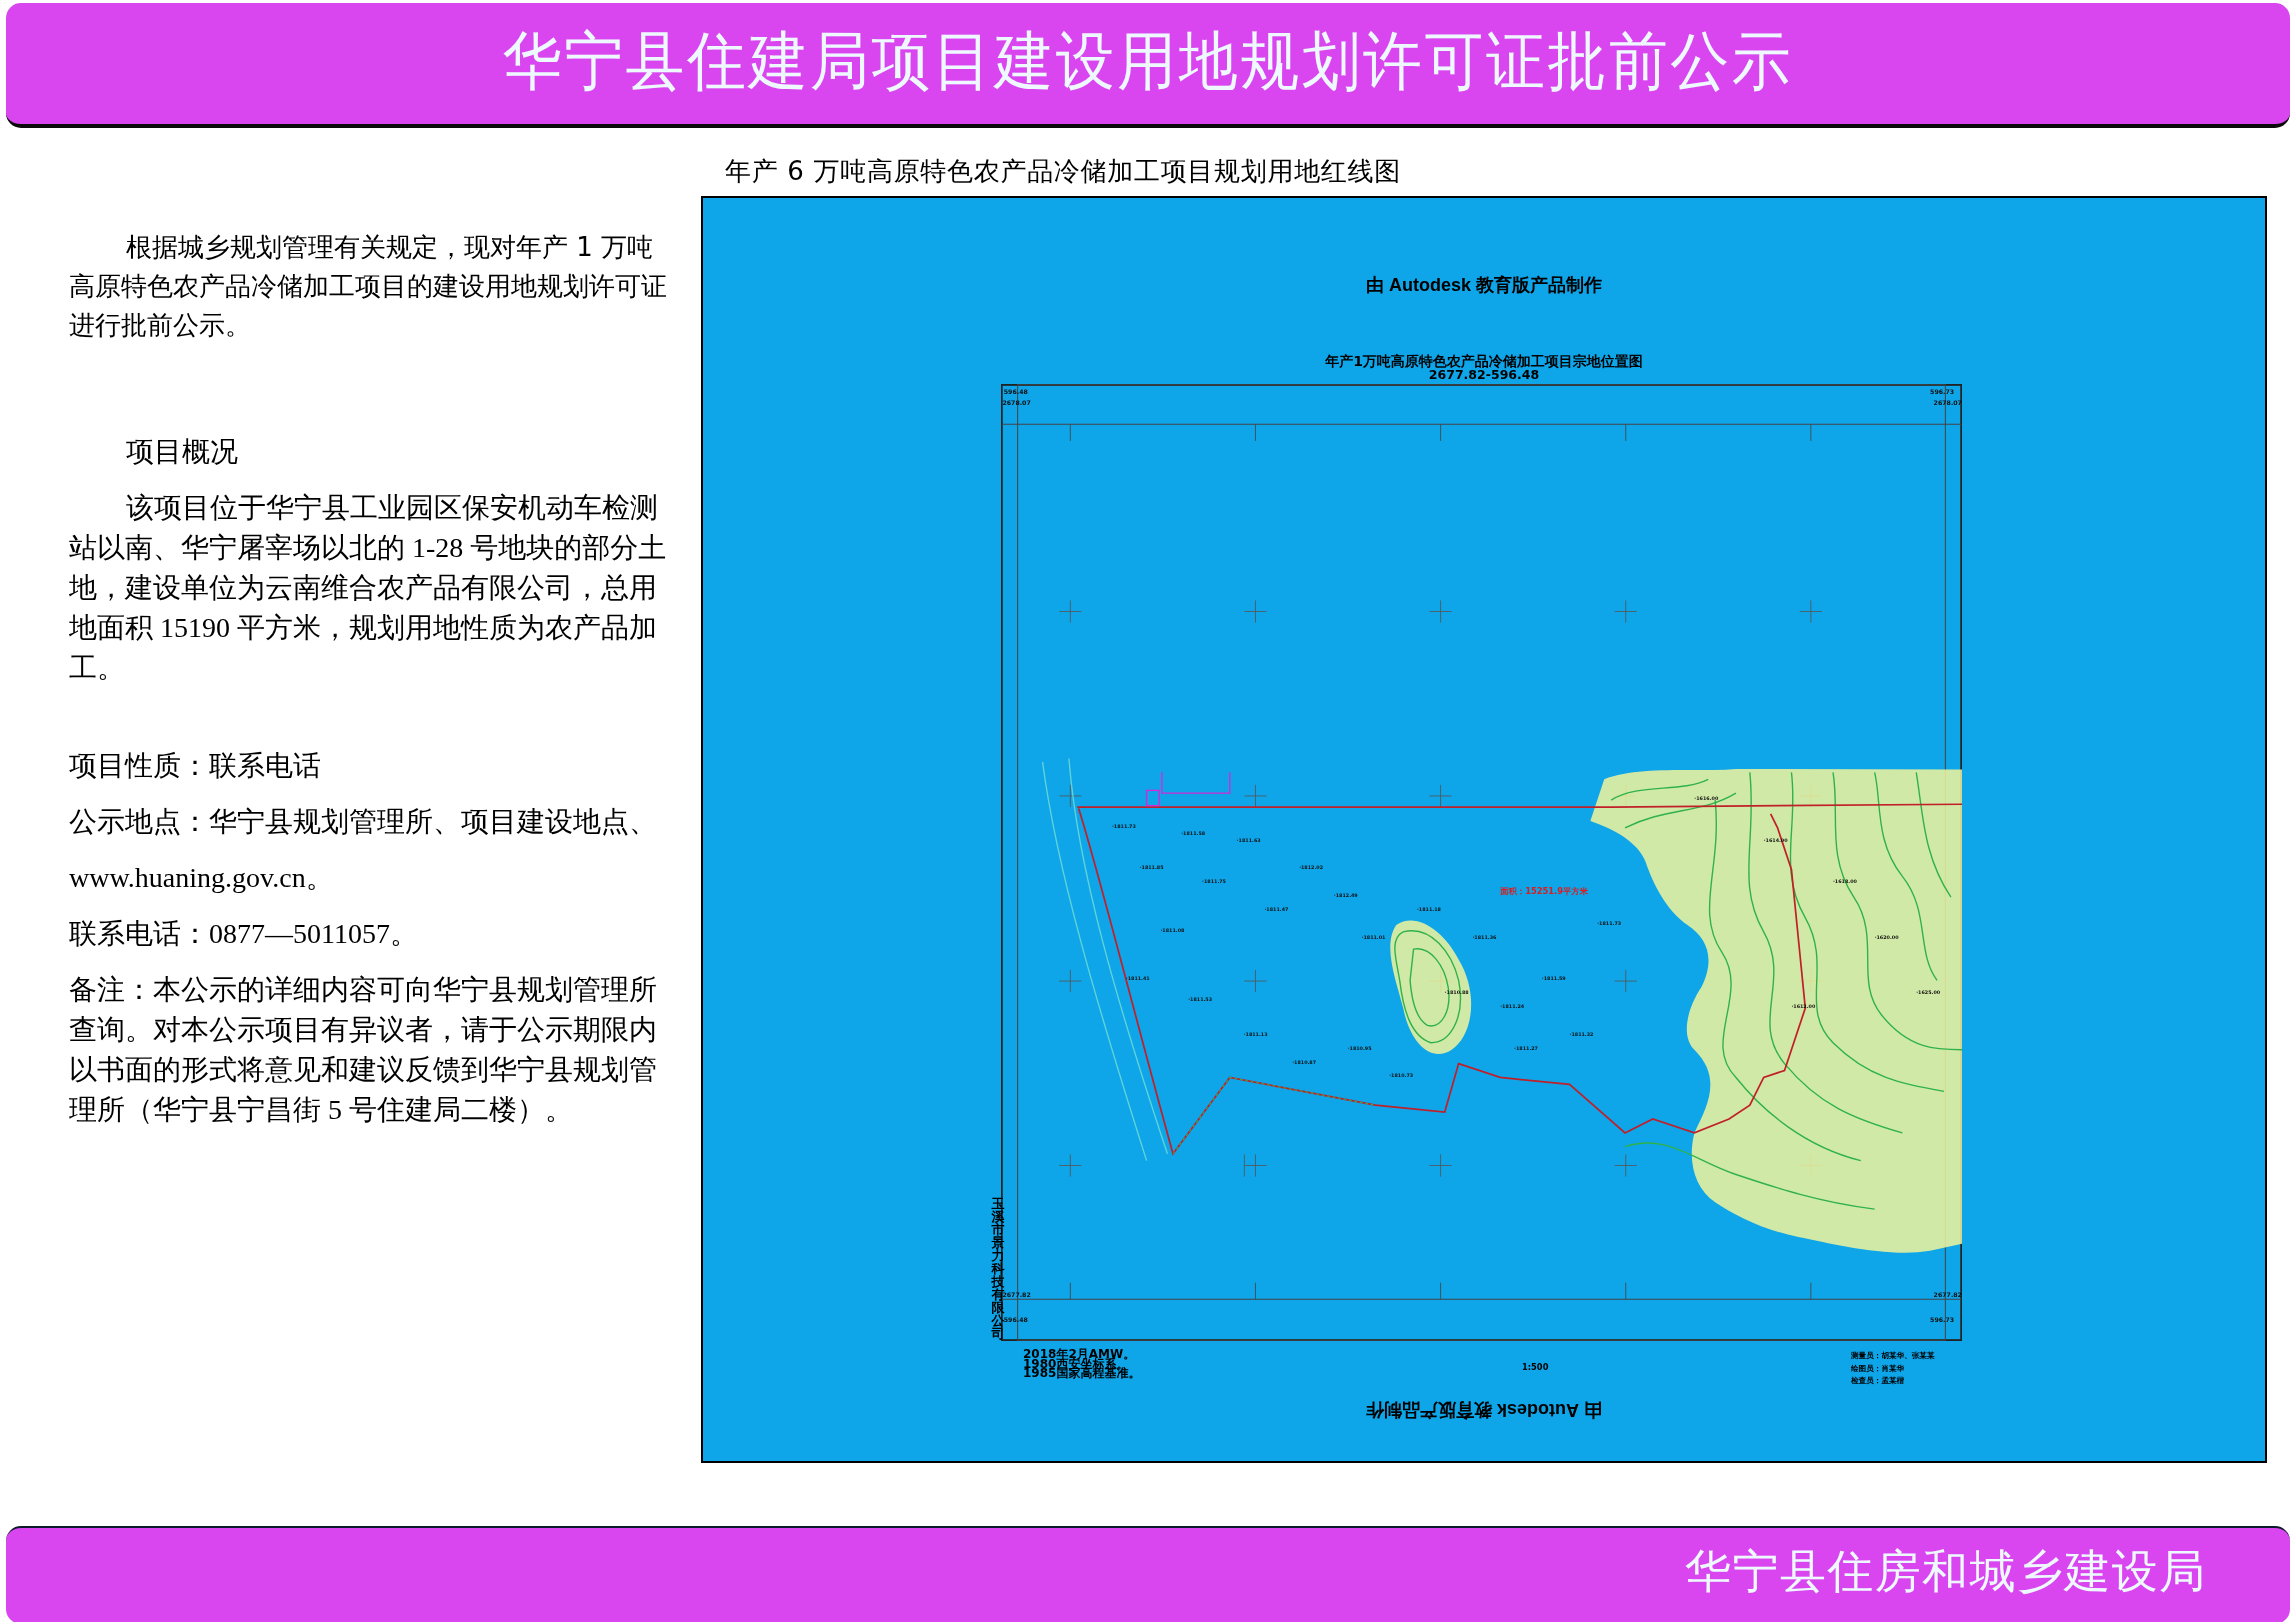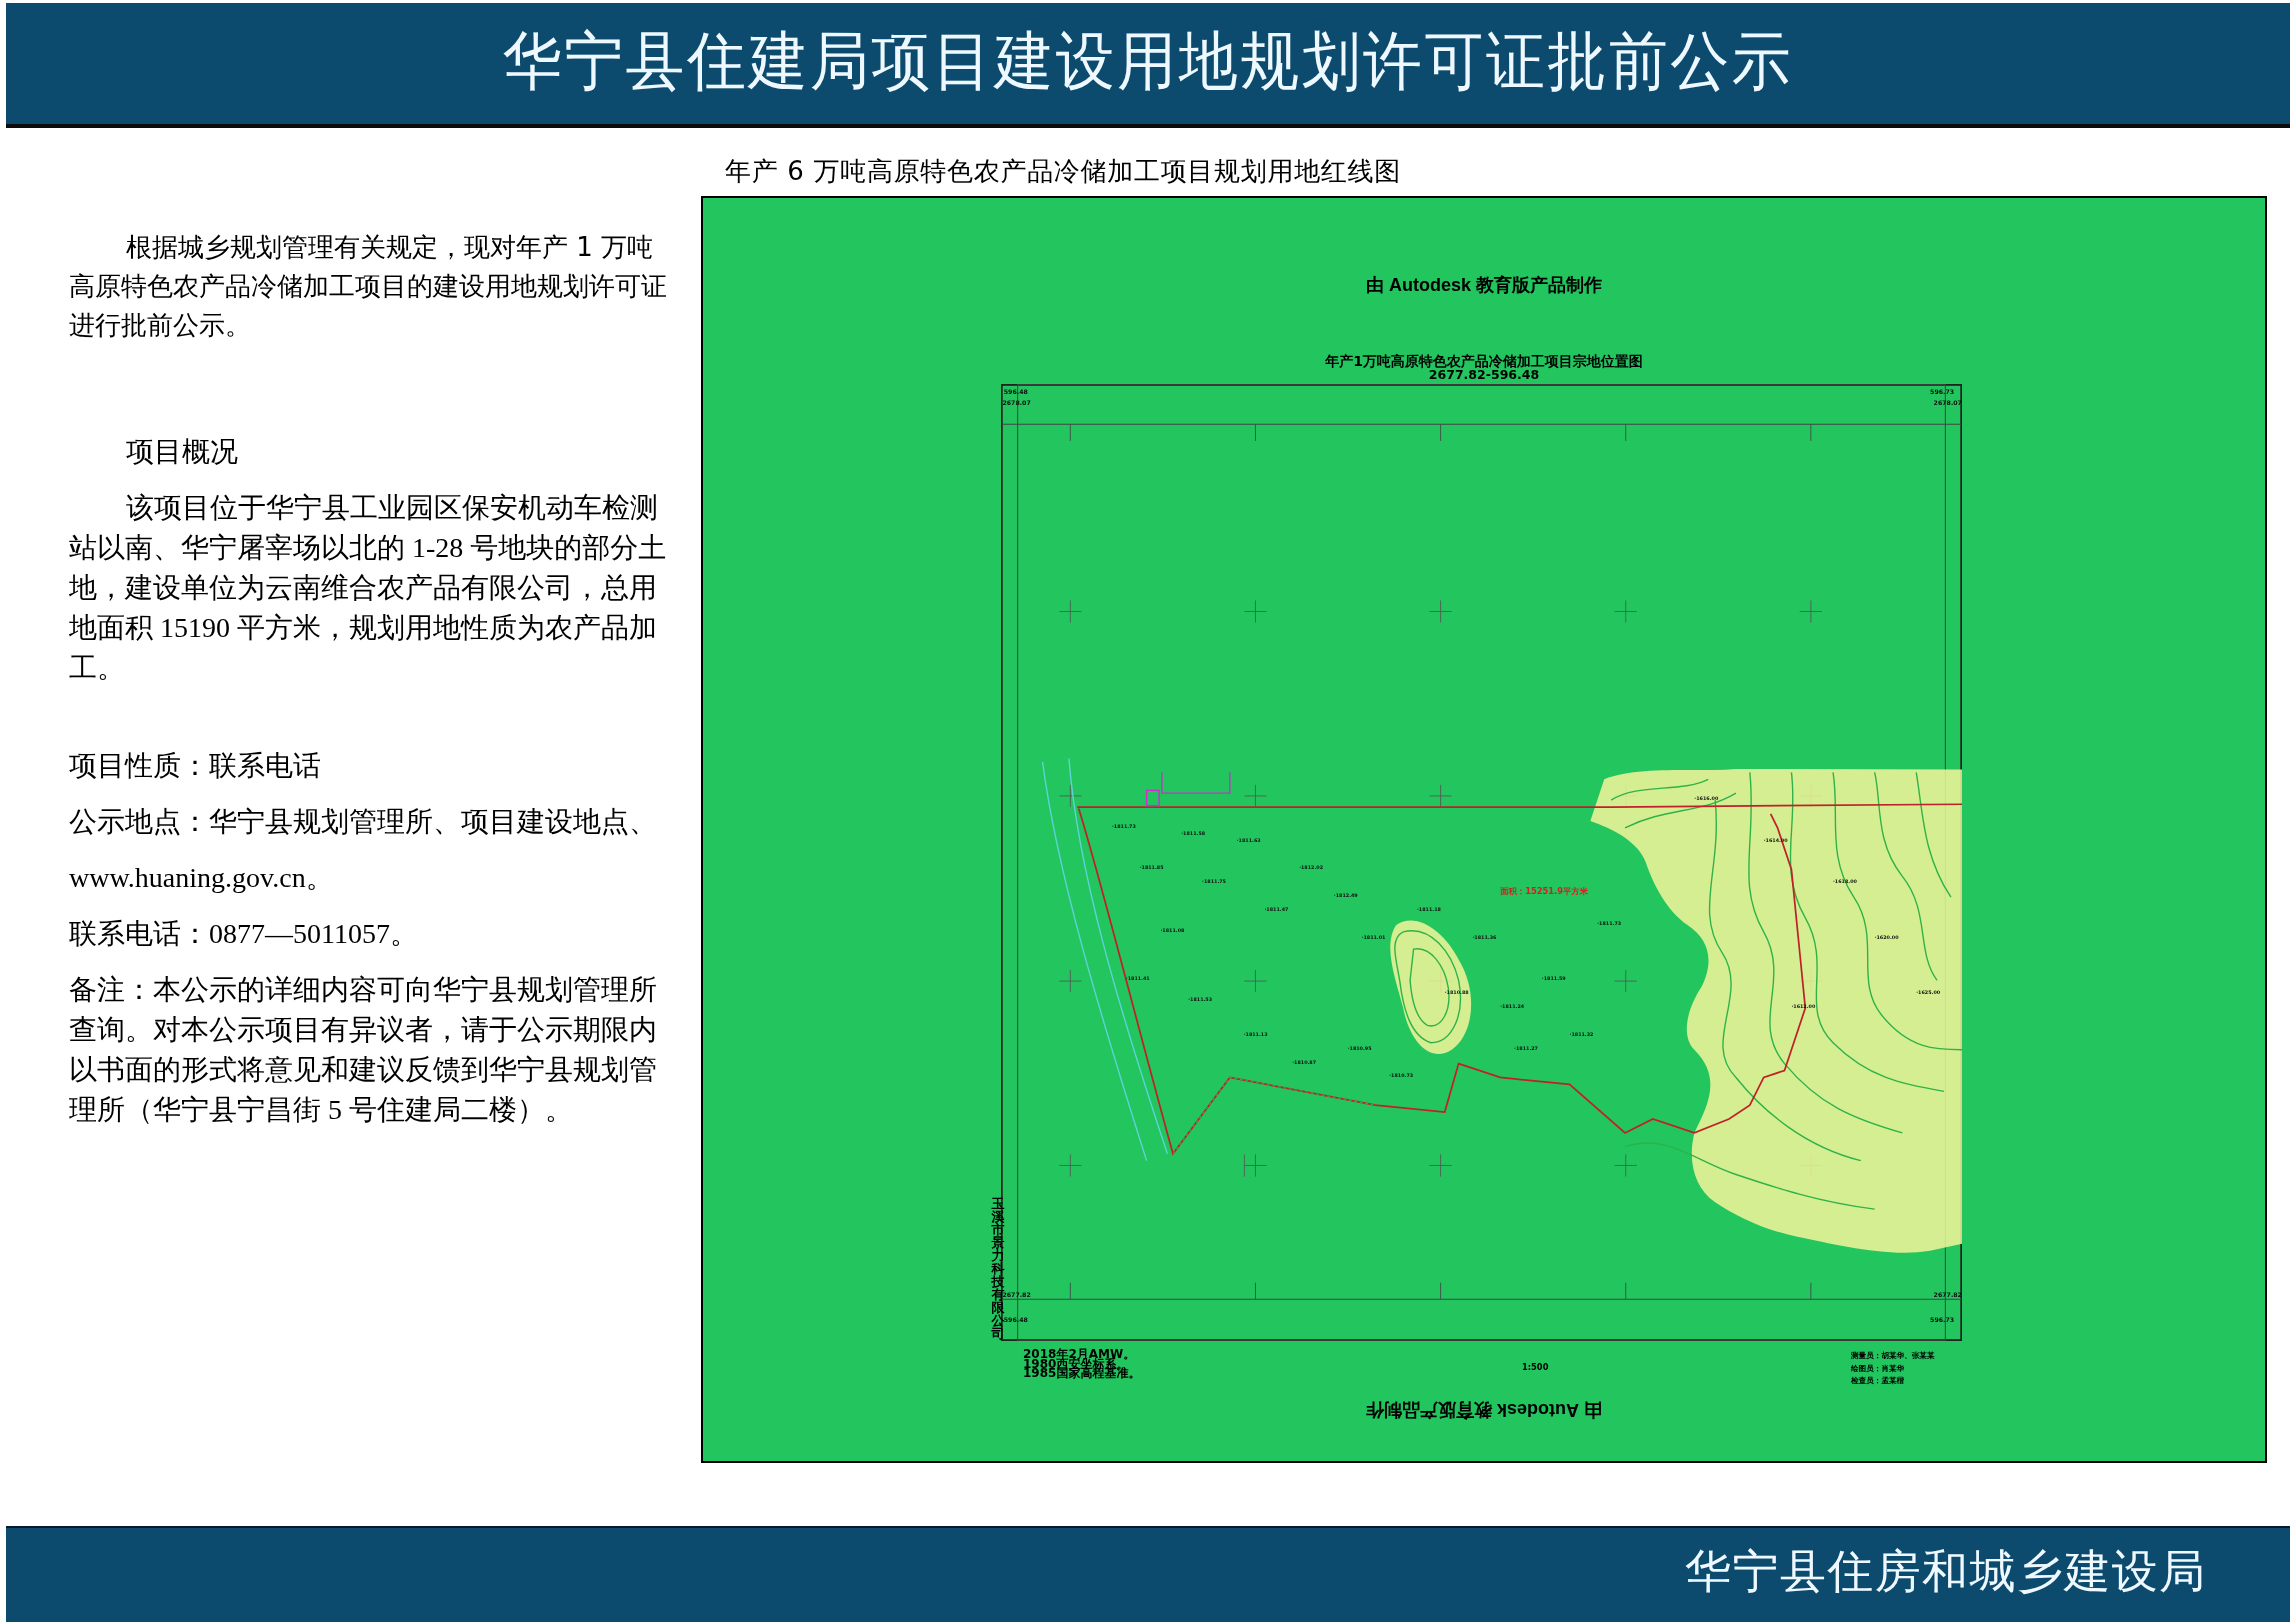--- a/index.html
+++ b/index.html
@@ -1,32 +1,32 @@
 <!DOCTYPE html>
 <html style="font-size:11px"><head>
 <meta charset="utf-8">
 <style>
   html, body { margin: 0; padding: 0; background: #ffffff; }
   body { width: 2295px; height: 1623px; position: relative; overflow: hidden; font-family: "Liberation Serif", "DejaVu Serif", serif; color: #000; }
-  .banner { position: absolute; left: 5.5px; right: 5.5px; background: #0c4a6e; }
+  .banner { position: absolute; left: 5.5px; right: 5.5px; background: #d946ef; border-radius: 15px; }
   .banner.top { top: 2.8px; height: 121px; border-bottom: 4.2px solid #0b0b0b; }
   .banner.bottom { top: 1526px; height: 96px; border-top: 2.8px solid #0b1a2a; left: 5.5px; right: 5.5px; }
   .banner .title { position: absolute; left: 0; right: 0; top: 15.3px; text-align: center; color: #eef8ff; font-family: "DejaVu Sans", "Liberation Sans", sans-serif; font-size: 64px; letter-spacing: 2.8px; font-weight: normal; transform: scaleX(0.92); }
   .banner .sign { position: absolute; right: 83px; top: 12.5px; color: #eef8ff; font-family: "DejaVu Serif", "Liberation Serif", serif; font-size: 46px; letter-spacing: 1.4px; }
 
   .left-col { position: absolute; left: 53px; top: 212px; width: 638px; font-size: 28px; line-height: 40px; }
   .left-col p { margin: 16px; }
   .indent { text-indent: 57px; }
   .intro { font-family: "DejaVu Sans", "Liberation Sans", sans-serif; font-size: 26px; line-height: 39px; }
   .gap-lg { height: 55px; }
   .gap-md { height: 26px; }
   .info-row { white-space: nowrap; }
 
   .map-caption { position: absolute; left: 725px; top: 154px; font-family: "DejaVu Sans", "Liberation Sans", sans-serif; font-size: 26px; letter-spacing: 0.7px; }
-  .map-card { position: absolute; left: 701px; top: 196px; width: 1566px; height: 1267px; border: 2.8px solid #000; box-sizing: border-box; background: #22c55e; }
+  .map-card { position: absolute; left: 701px; top: 196px; width: 1566px; height: 1267px; border: 2.8px solid #000; box-sizing: border-box; background: #0ea5e9; }
 
   .map-watermark { position: absolute; left: 0; right: 0; text-align: center; font-family: "Liberation Sans", "DejaVu Sans", sans-serif; font-weight: bold; font-size: 18px; }
   .map-watermark.flipped { transform: rotate(180deg); }
   .drawing-title { position: absolute; left: 0; right: 0; text-align: center; font-family: "DejaVu Sans", sans-serif; font-weight: bold; font-size: 14px; line-height: 15.3px; }
   .drawing { position: absolute; left: 298px; top: 186px; width: 961px; height: 957px; }
   .drawing svg { width: 100%; height: 100%; display: block; }
   .vert-company { position: absolute; left: 288px; top: 999px; width: 14px; font-family: "DejaVu Sans", sans-serif; font-weight: bold; font-size: 13px; line-height: 13px; text-align: center; }
   .notes-left { position: absolute; left: 320px; top: 1152px; font-family: "DejaVu Sans", sans-serif; font-size: 12px; line-height: 9.7px; font-weight: bold; }
   .notes-right { position: absolute; left: 1148px; top: 1152px; font-family: "DejaVu Sans", sans-serif; font-size: 7.6px; line-height: 12.5px; font-weight: bold; }
   .scale-text { position: absolute; left: 819px; top: 1164px; font-family: "DejaVu Sans", sans-serif; font-size: 8.3px; font-weight: bold; }

